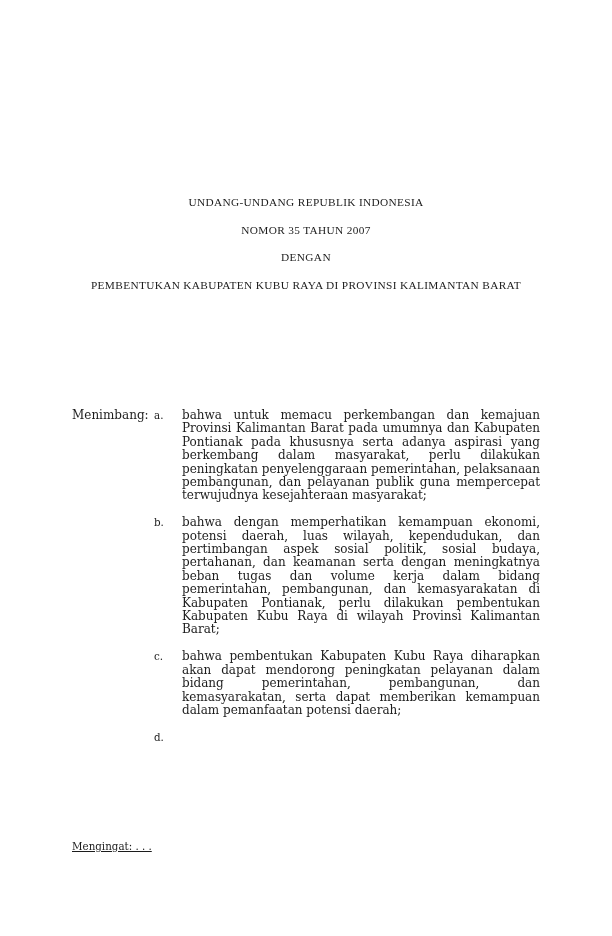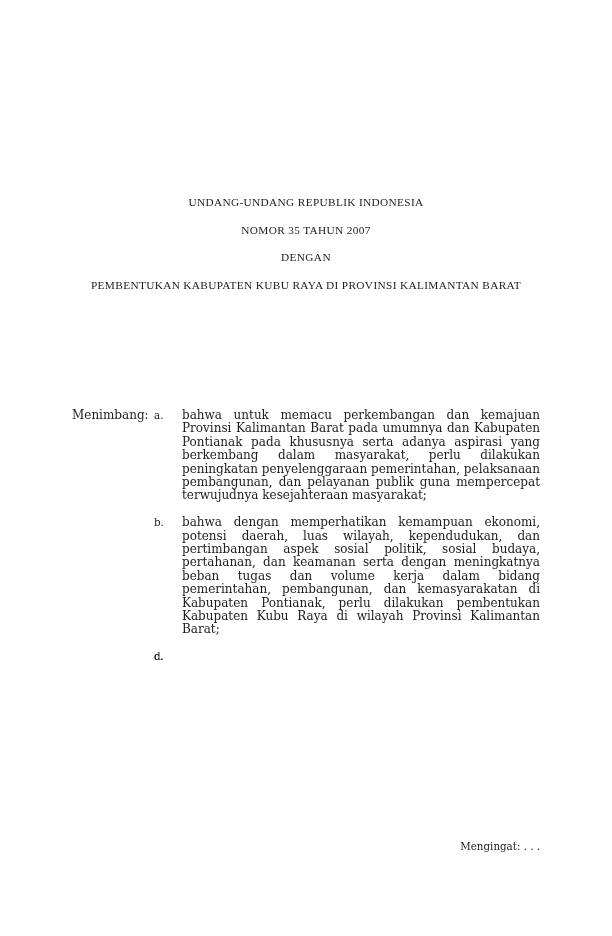--- a/index.html
+++ b/index.html
@@ -82,25 +82,25 @@
     color: #1c1c1c;
     hyphens: none;
   }
 
   
   .continuation {
     position: absolute;
     left: 72px;
     top: 840px;
     width: 468px;
-    text-align: right;
     font-family: "DejaVu Serif", "Liberation Serif", serif;
     font-size: 10.3px;
     line-height: 13.4px;
     color: #1c1c1c;
+    text-decoration: underline;
   }
 </style>
 </head>
 <body>
 
 <div class="page">
 
   <div class="titles">
     <div class="title-line">UNDANG-UNDANG REPUBLIK INDONESIA</div>
     <div class="gap-sm"></div>
@@ -121,20 +121,21 @@
       <div class="clause-body">bahwa untuk memacu perkembangan dan kemajuan Provinsi Kalimantan Barat pada umumnya dan Kabupaten Pontianak pada khususnya serta adanya aspirasi yang berkembang dalam masyarakat, perlu dilakukan peningkatan penyelenggaraan pemerintahan, pelaksanaan pembangunan, dan pelayanan publik guna mempercepat terwujudnya kesejahteraan masyarakat;</div>
     </div>
 
     <div class="clause">
       <span class="clause-letter">b.</span>
       <div class="clause-body">bahwa dengan memperhatikan kemampuan ekonomi, potensi daerah, luas wilayah, kependudukan, dan pertimbangan aspek sosial politik, sosial budaya, pertahanan, dan keamanan serta dengan meningkatnya beban tugas dan volume kerja dalam  bidang pemerintahan, pembangunan, dan kemasyarakatan di Kabupaten Pontianak, perlu dilakukan pembentukan Kabupaten Kubu Raya di wilayah Provinsi Kalimantan Barat;</div>
     </div>
 
     <div class="clause">
       <span class="clause-letter">c.</span>
+      <div class="clause-body">bahwa pembentukan Kabupaten Kubu Raya diharapkan akan dapat mendorong peningkatan pelayanan dalam bidang pemerintahan, pembangunan, dan kemasyarakatan, serta dapat memberikan kemampuan dalam pemanfaatan potensi daerah;</div>
     </div>
 
     <div class="clause">
       <span class="clause-letter">d.</span>
     </div>
 
   </div>
 
   <div class="continuation">Mengingat: . . .</div>
 

